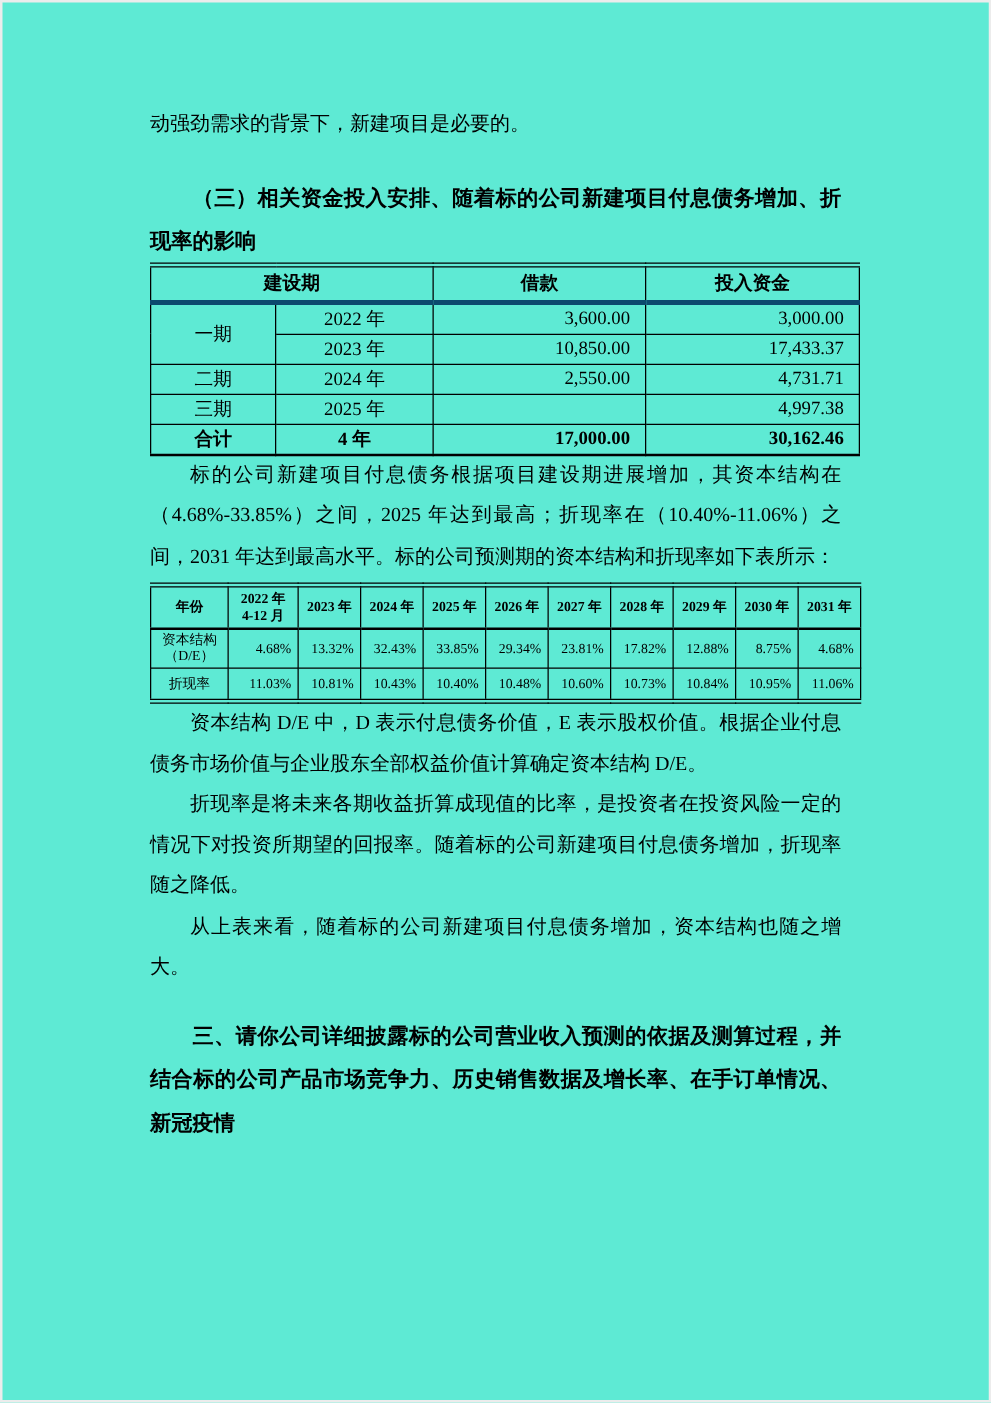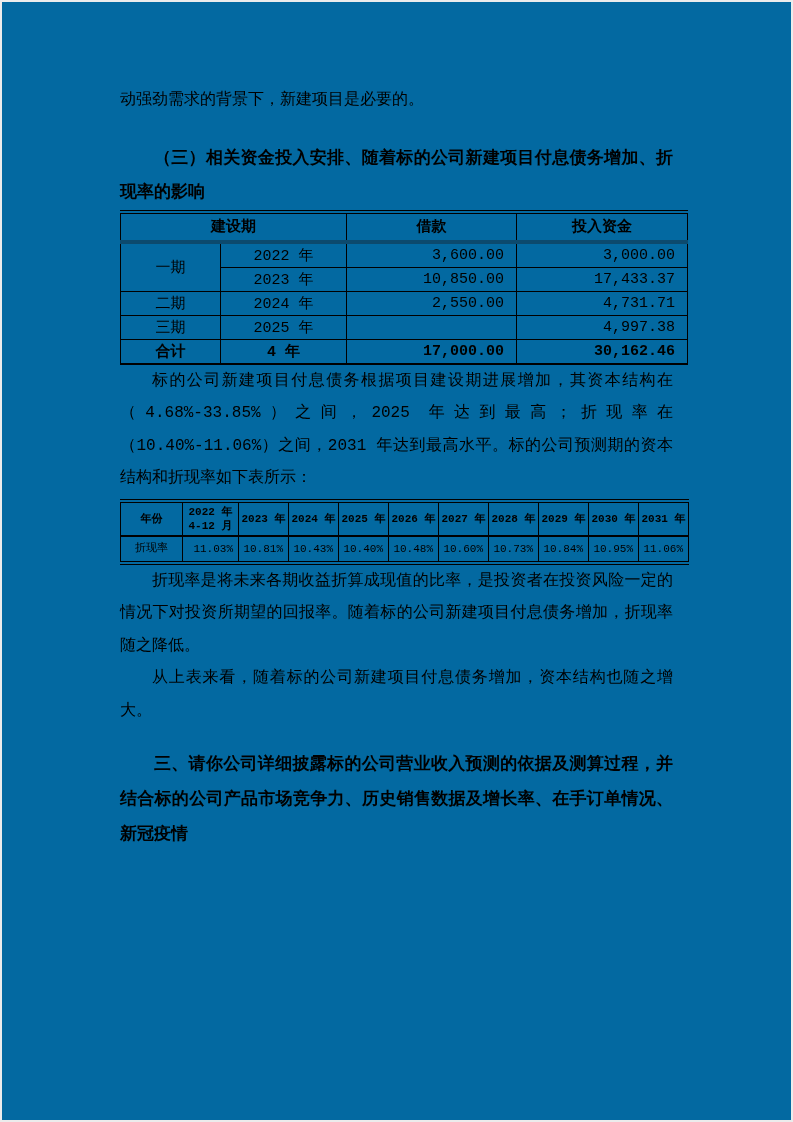--- a/index.html
+++ b/index.html
@@ -1,22 +1,22 @@
 <!DOCTYPE html>
 <html><head>
 <meta charset="utf-8">
 <style>
   html, body { margin: 0; padding: 0; background: #f2f2f2; }
   .page {
     width: 793px; height: 1122px;
-    background: #0369a1;
+    background: #5eead4;
     box-shadow: inset 0 0 0 2px #ececec;
     position: relative;
     overflow: hidden;
-    font-family: Liberation Mono, monospace;
+    font-family: Liberation Serif, serif;
     color: #000000;
     box-sizing: border-box;
   }
   .content { padding: 84px 105px 0 120px; }
 
   p.body {
     font-size: 16px;
     line-height: 32.5px;
     text-align: justify;
     margin: 0 15px 0 0;
@@ -180,36 +180,51 @@
           <th>2025 年</th>
           <th>2026 年</th>
           <th>2027 年</th>
           <th>2028 年</th>
           <th>2029 年</th>
           <th>2030 年</th>
           <th>2031 年</th>
         </tr>
       </thead>
       <tbody>
+        <tr class="tall">
+          <td class="label">资本结构
+（D/E）</td>
+          <td class="val">4.68%</td>
+          <td class="val">13.32%</td>
+          <td class="val">32.43%</td>
+          <td class="val">33.85%</td>
+          <td class="val">29.34%</td>
+          <td class="val">23.81%</td>
+          <td class="val">17.82%</td>
+          <td class="val">12.88%</td>
+          <td class="val">8.75%</td>
+          <td class="val">4.68%</td>
+        </tr>
         <tr>
           <td class="label">折现率</td>
           <td class="val">11.03%</td>
           <td class="val">10.81%</td>
           <td class="val">10.43%</td>
           <td class="val">10.40%</td>
           <td class="val">10.48%</td>
           <td class="val">10.60%</td>
           <td class="val">10.73%</td>
           <td class="val">10.84%</td>
           <td class="val">10.95%</td>
           <td class="val">11.06%</td>
         </tr>
       </tbody>
     </table>
 
+    <p class="body indent mt14">资本结构 D/E 中，D 表示付息债务价值，E 表示股权价值。根据企业付息债务市场价值与企业股东全部权益价值计算确定资本结构 D/E。</p>
 
     <p class="body indent">折现率是将未来各期收益折算成现值的比率，是投资者在投资风险一定的情况下对投资所期望的回报率。随着标的公司新建项目付息债务增加，折现率随之降低。</p>
 
     <p class="body indent">从上表来看，随着标的公司新建项目付息债务增加，资本结构也随之增大。</p>
 
     <h2 class="question-heading">三、请你公司详细披露标的公司营业收入预测的依据及测算过程，并结合标的公司产品市场竞争力、历史销售数据及增长率、在手订单情况、新冠疫情</h2>
 
   </div>
 </div>
 

